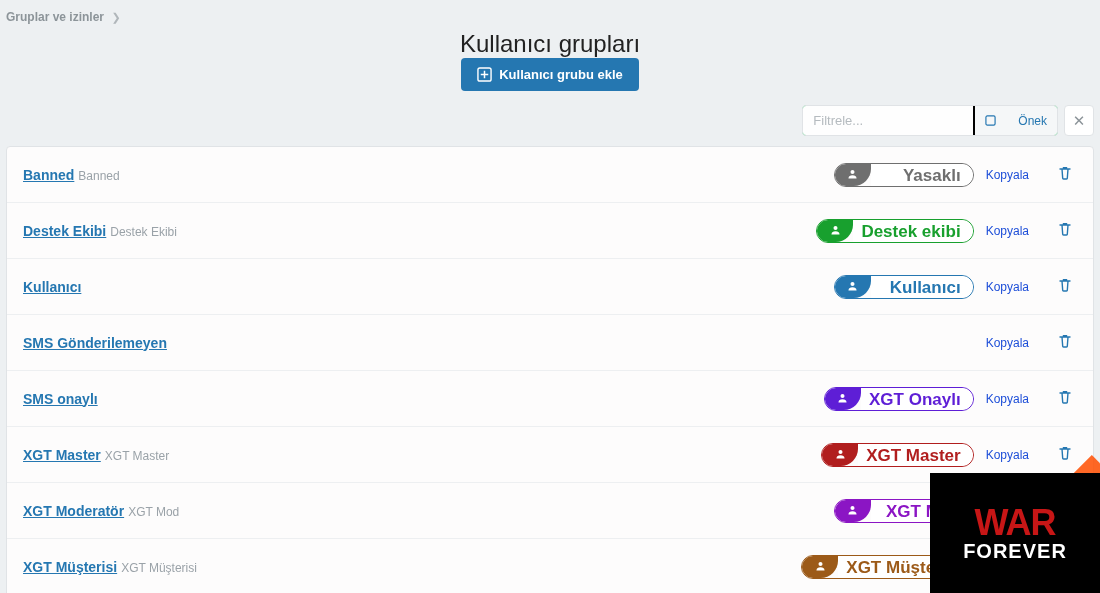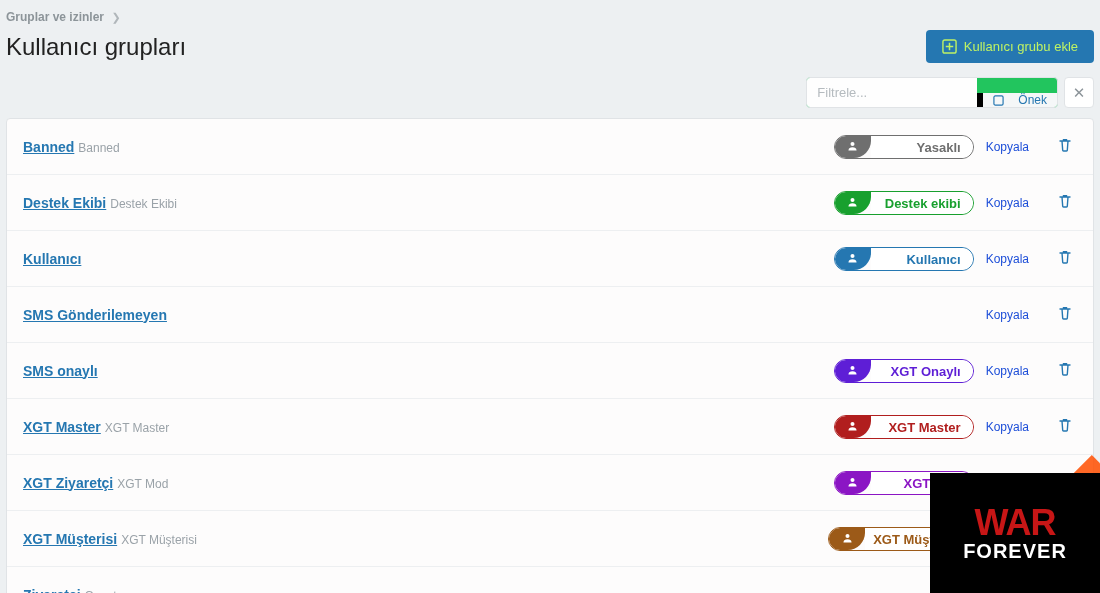--- a/index.html
+++ b/index.html
@@ -18,69 +18,69 @@
     font-size: 12px;
     color: #8c9499;
   }
   .breadcrumb a { color: #8c9499; text-decoration: none; font-weight: 600;}
   .breadcrumb .chev { margin: 0 4px; color: #b0b6ba; font-size: 11px; }
   .header-row {
     display: flex;
     justify-content: space-between;
     align-items: center;
     padding: 0 6px 14px 6px;
+    flex-direction: column;
   }
   h1 { font-size: 24px; font-weight: 400; color: #222; }
   .add-btn {
     background: #2577b1;
-    color: #bef264;
+    color: #ffffff;
     border: none;
     border-radius: 4px;
     padding: 9px 16px;
     font-size: 13px;
-    font-weight: 400;
+    font-weight: 700;
     display: inline-flex;
     align-items: center;
     gap: 7px;
     cursor: pointer;
   }
   .add-btn svg { width: 15px; height: 15px; }
   .filter-row {
     display: flex;
     justify-content: flex-end;
     padding: 0 6px 10px 6px;
     gap: 6px;
   }
   .filter-wrap {
     display: flex;
     border: 1px solid #e0e3e6;
     border-radius: 4px;
     overflow: hidden;
     background: #22c55e;
-    align-items: flex-end;
   }
   .filter-input {
     border: none;
     padding: 7px 10px;
     width: 170px;
     font-size: 13px;
     outline: none;
     background: #fefefe;
   }
   .filter-input::placeholder { color: #b5bbbf; }
   .prefix-btn {
     border: none;
-    border-left: 6px solid #000000;
+    border-left: 2px solid #000000;
     background: #f5f7f8;
     padding: 0 10px;
     color: #2577b1;
     font-size: 12px;
     display: inline-flex;
     align-items: center;
-    gap: 14px;
+    gap: 22px;
     cursor: pointer;
   }
   .prefix-btn svg { width: 11px; height: 11px; }
   .clear-btn {
     width: 30px;
     border: 1px solid #e0e3e6;
     border-radius: 4px;
     background: #fff;
     color: #8c9499;
     font-size: 15px;
@@ -113,21 +113,21 @@
     margin-left: 4px;
   }
   .badge {
     display: inline-flex;
     align-items: center;
     height: 24px;
     border-radius: 14px;
     overflow: hidden;
     margin-right: 12px;
     min-width: 140px;
-    font-size: 13px;
+    font-size: 17px;
     font-weight: 700;
   }
   .badge-icon {
     width: 36px;
     display: inline-flex;
     justify-content: center;
     align-items: center;
     border-radius: 14px 0 22px 14px;
     color: #fff;
     height: 100%;
@@ -325,21 +325,21 @@
             </svg>
           </span>
           <span class="badge-label">XGT Master</span>
         </span>
         <a href="#" class="copy-link">Kopyala</a>
         <button class="del-btn"><svg viewBox="0 0 16 16">
             <path d="M3 4h10M6.5 4V2.8h3V4M5 4l.7 9.3c0 .4.4.7.8.7h3c.4 0 .8-.3.8-.7L11 4" fill="none" stroke="currentColor" stroke-width="1.4" stroke-linecap="round"></path>
           </svg></button>
       </div>
       <div class="row">
-        <div class="row-main"><a href="#" class="row-title">XGT Ziyaretçi</a><span class="row-sub">XGT Mod</span></div>
+        <div class="row-main"><a href="#" class="row-title">XGT Moderatör</a><span class="row-sub">XGT Mod</span></div>
         <span class="badge badge-purple">
           <span class="badge-icon">
             <svg viewBox="0 0 16 16">
               <circle cx="8" cy="5" r="2.5" fill="currentColor"></circle>
               <path d="M3 13c0-2.8 2.2-4 5-4s5 1.2 5 4" fill="currentColor"></path>
             </svg>
           </span>
           <span class="badge-label">XGT Mod</span>
         </span>
         <a href="#" class="copy-link">Kopyala</a>

